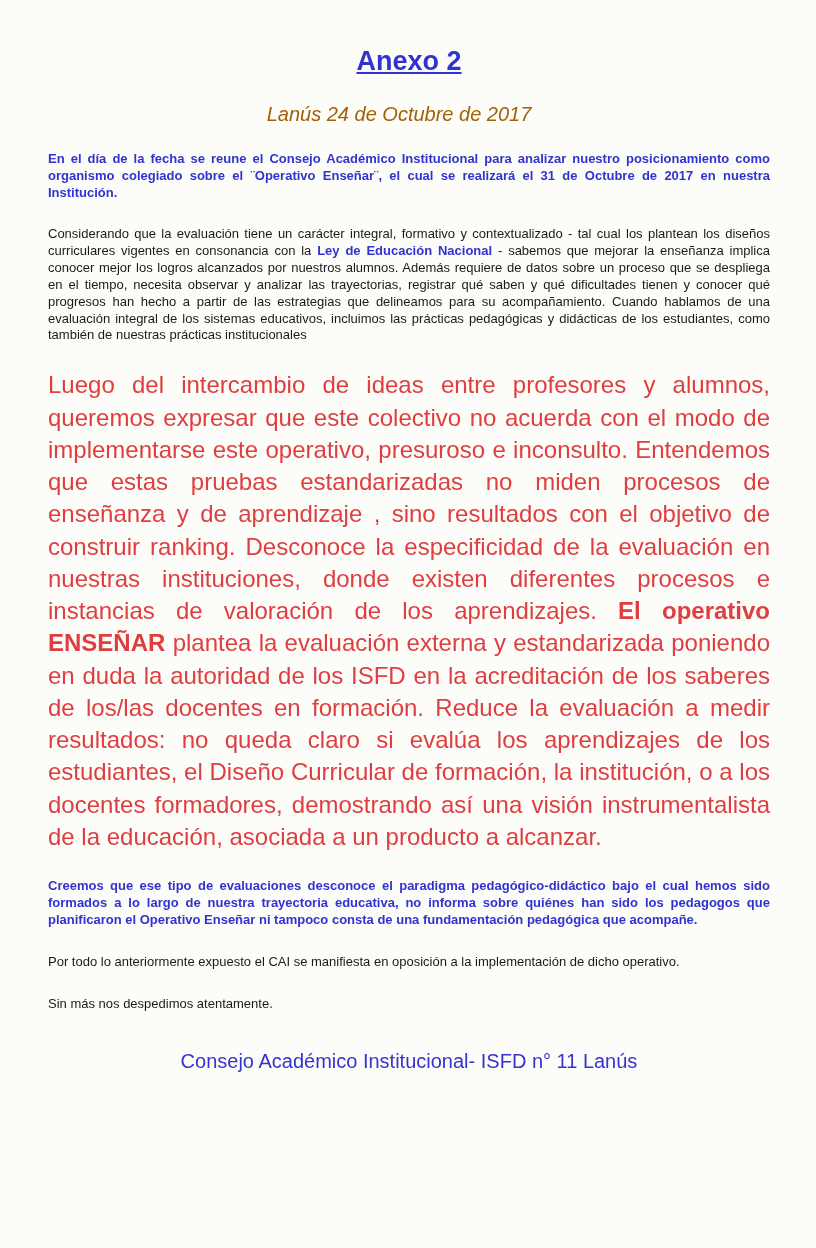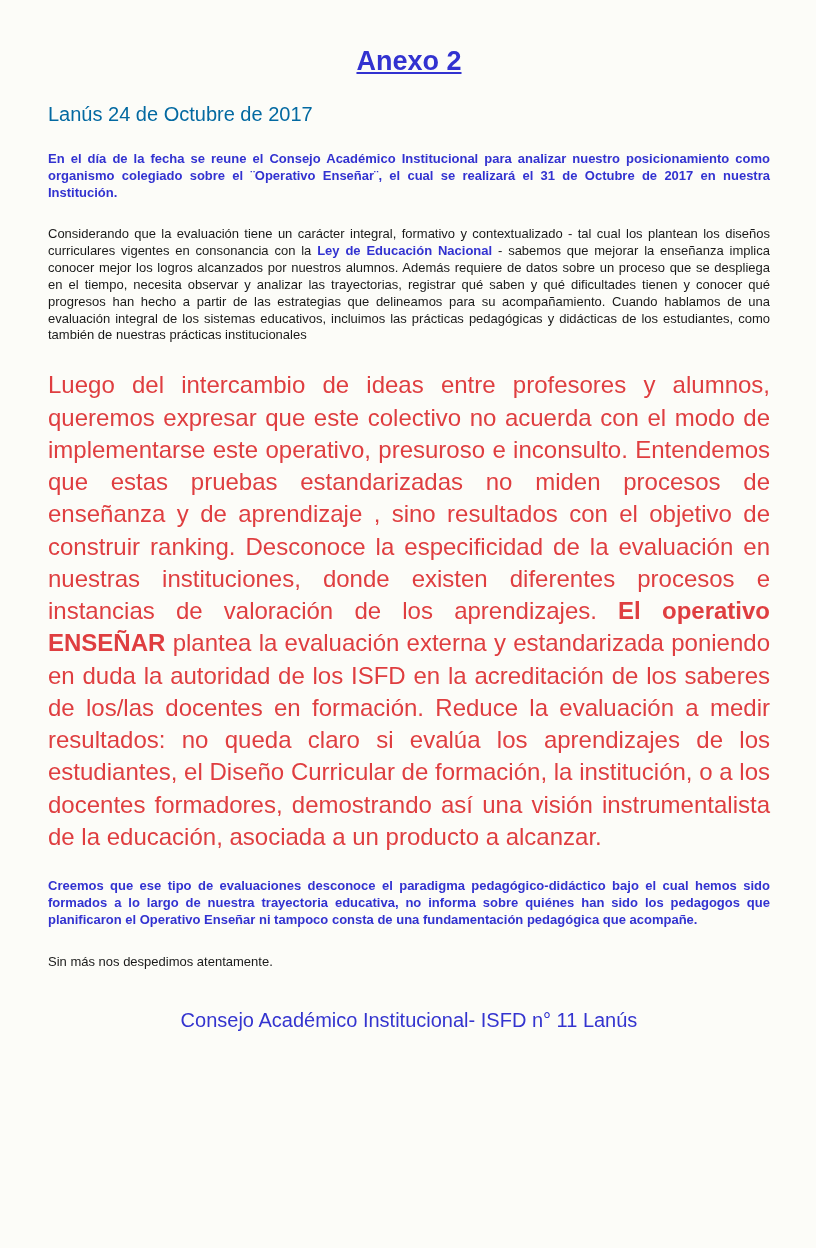--- a/index.html
+++ b/index.html
@@ -26,23 +26,24 @@
     font-size: 27px;
     font-weight: bold;
     color: #3232d0;
   }
   .title .underline {
     text-decoration: underline;
   }
   .date-line {
     margin-top: 26px;
     margin-right: 20px;
-    text-align: left;
+    text-align: center;
     font-size: 20px;
-    color: #0369a1;
+    color: #a16207;
+    font-style: italic;
   }
   p.para {
     margin: 25px 0 0 0;
     font-size: 13px;
     line-height: 1.295;
     text-align: justify;
   }
   .blue-bold {
     color: #3232d0;
     font-weight: bold;
@@ -75,18 +76,19 @@
   <div class="date-line">Lanús 24 de Octubre de 2017</div>
 
   <p class="para blue-bold">En el día de la fecha se reune el Consejo Académico Institucional para analizar nuestro posicionamiento como organismo colegiado sobre el ¨Operativo Enseñar¨, el cual se realizará el 31 de Octubre de 2017 en nuestra Institución.</p>
 
   <p class="para black-text"><span>Considerando que la evaluación tiene un carácter integral, formativo y contextualizado - tal cual los plantean los diseños curriculares vigentes en consonancia con la </span><span class="blue-bold">Ley de Educación Nacional</span><span> - sabemos que mejorar la enseñanza implica conocer mejor los logros alcanzados por nuestros alumnos. Además requiere de datos sobre un proceso que se despliega en el tiempo, necesita observar y analizar las trayectorias, registrar qué saben y qué dificultades tienen y conocer qué progresos han hecho a partir de las estrategias que delineamos para su acompañamiento. Cuando hablamos de una evaluación integral de los sistemas educativos, incluimos las prácticas pedagógicas y didácticas de los estudiantes, como también de nuestras prácticas institucionales</span></p>
 
   <p class="para red-italic"><span>Luego del intercambio de ideas entre profesores y alumnos, queremos expresar que este colectivo no acuerda con el modo de implementarse este operativo, presuroso e inconsulto. Entendemos que estas pruebas estandarizadas no miden procesos de enseñanza y de aprendizaje , sino resultados con el objetivo de construir ranking. Desconoce la especificidad de la evaluación en nuestras instituciones, donde existen diferentes procesos e instancias de valoración de los aprendizajes. </span><span class="bold-seg">El operativo ENSEÑAR</span><span> plantea la evaluación externa y estandarizada poniendo en duda la autoridad de los ISFD en la acreditación de los saberes de los/las docentes en formación. Reduce la evaluación a medir resultados: no queda claro si evalúa los aprendizajes de los estudiantes, el Diseño Curricular de formación, la institución, o a los docentes formadores, demostrando así una visión instrumentalista de la educación, asociada a un producto a alcanzar.</span></p>
 
   <p class="para blue-bold">Creemos que ese tipo de evaluaciones desconoce el paradigma pedagógico-didáctico bajo el cual hemos sido formados a lo largo de nuestra trayectoria educativa, no informa sobre quiénes han sido los pedagogos que planificaron el Operativo Enseñar ni tampoco consta de una fundamentación pedagógica que acompañe.</p>
 
+  <p class="para black-text">Por todo lo anteriormente expuesto el CAI se manifiesta en oposición a la implementación de dicho operativo.</p>
 
   <p class="para black-text">Sin más nos despedimos atentamente.</p>
 
   <div class="footer-line">Consejo Académico Institucional- ISFD n° 11 Lanús</div>
 
 </div>
 
 </body></html>

